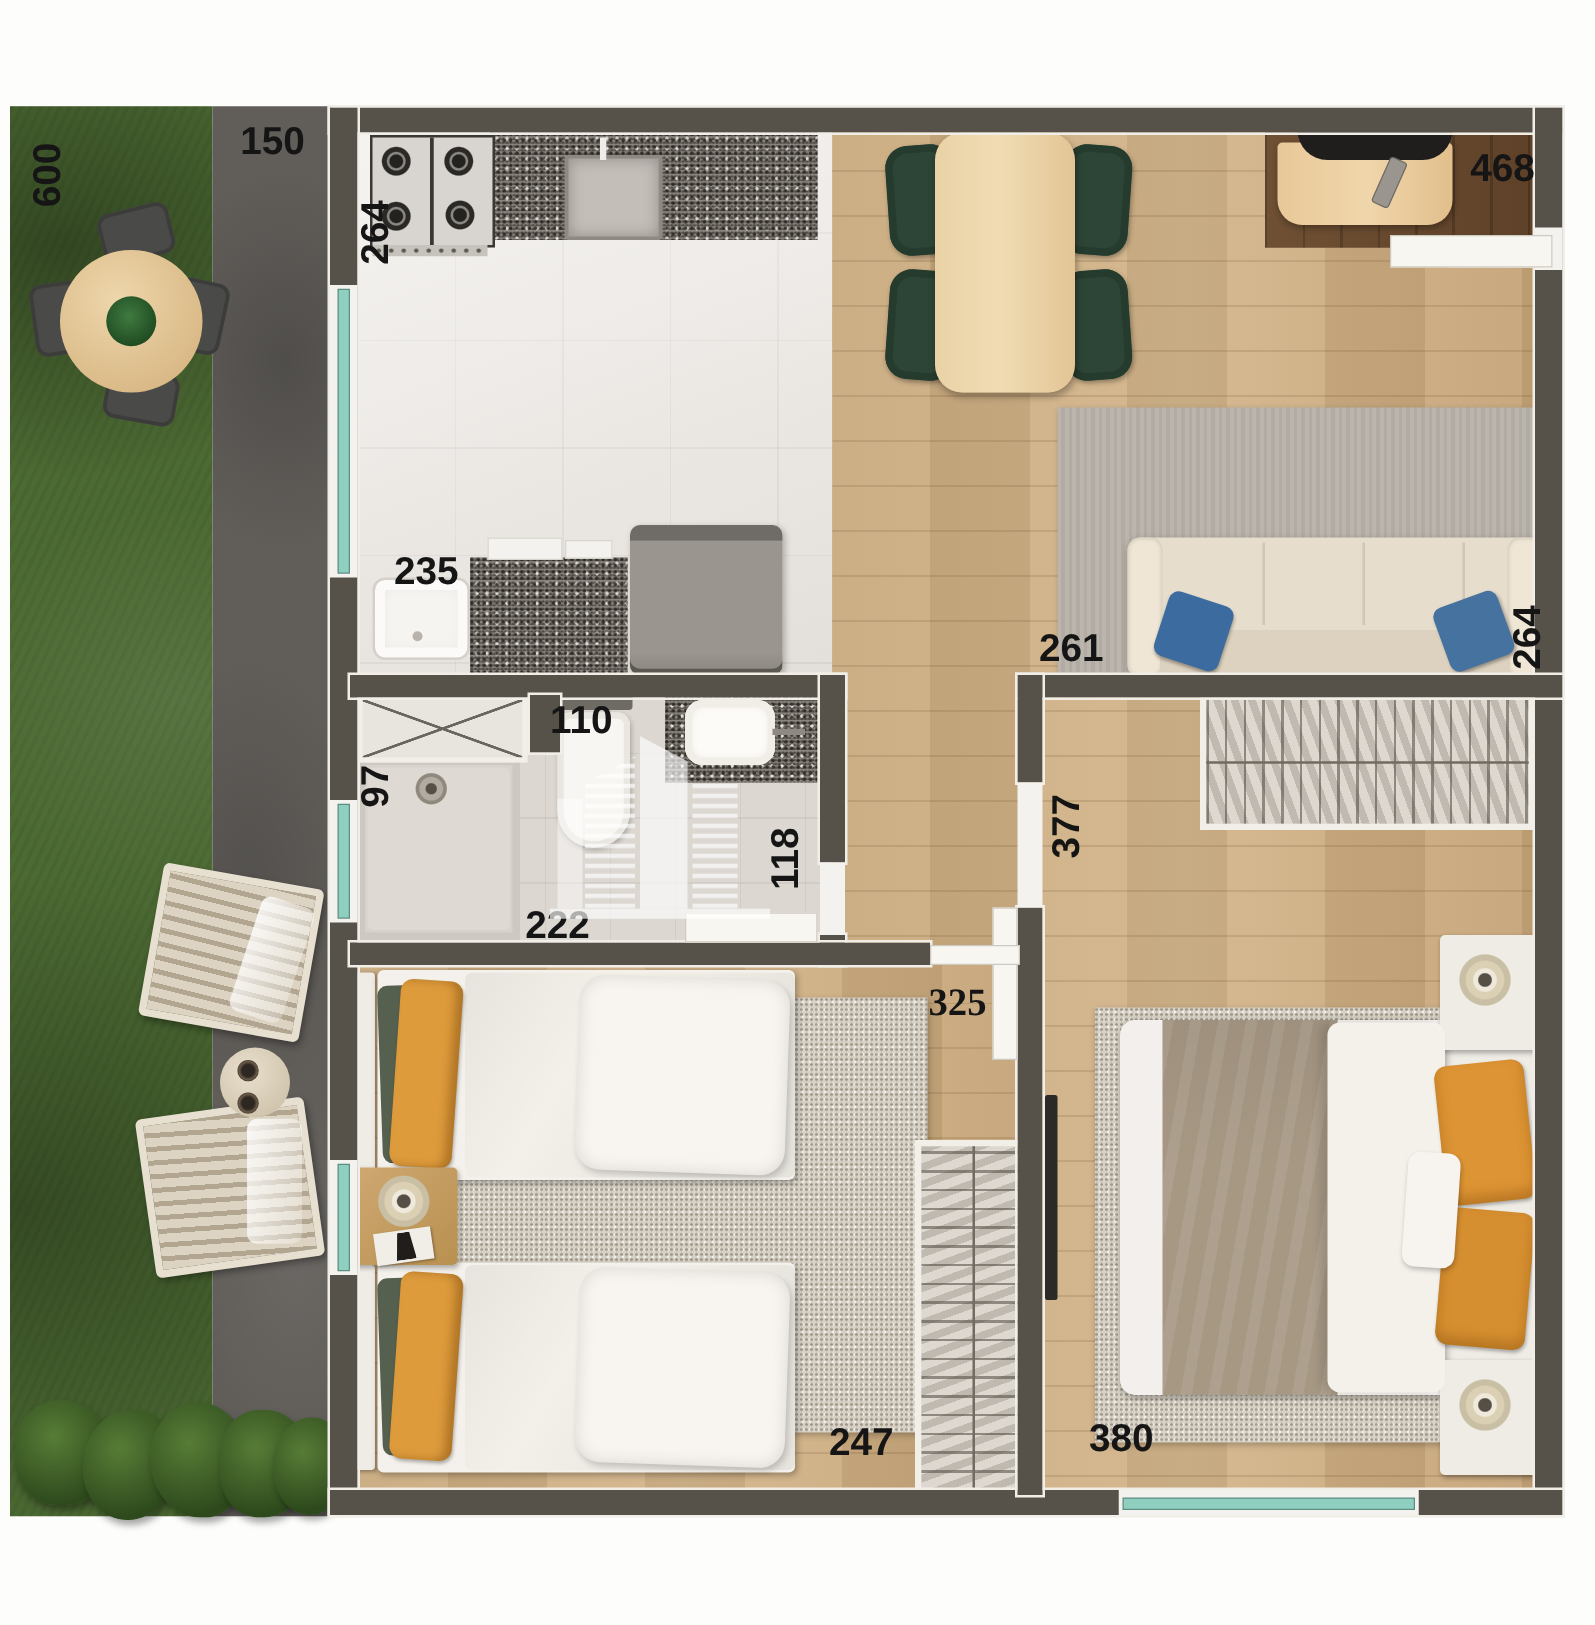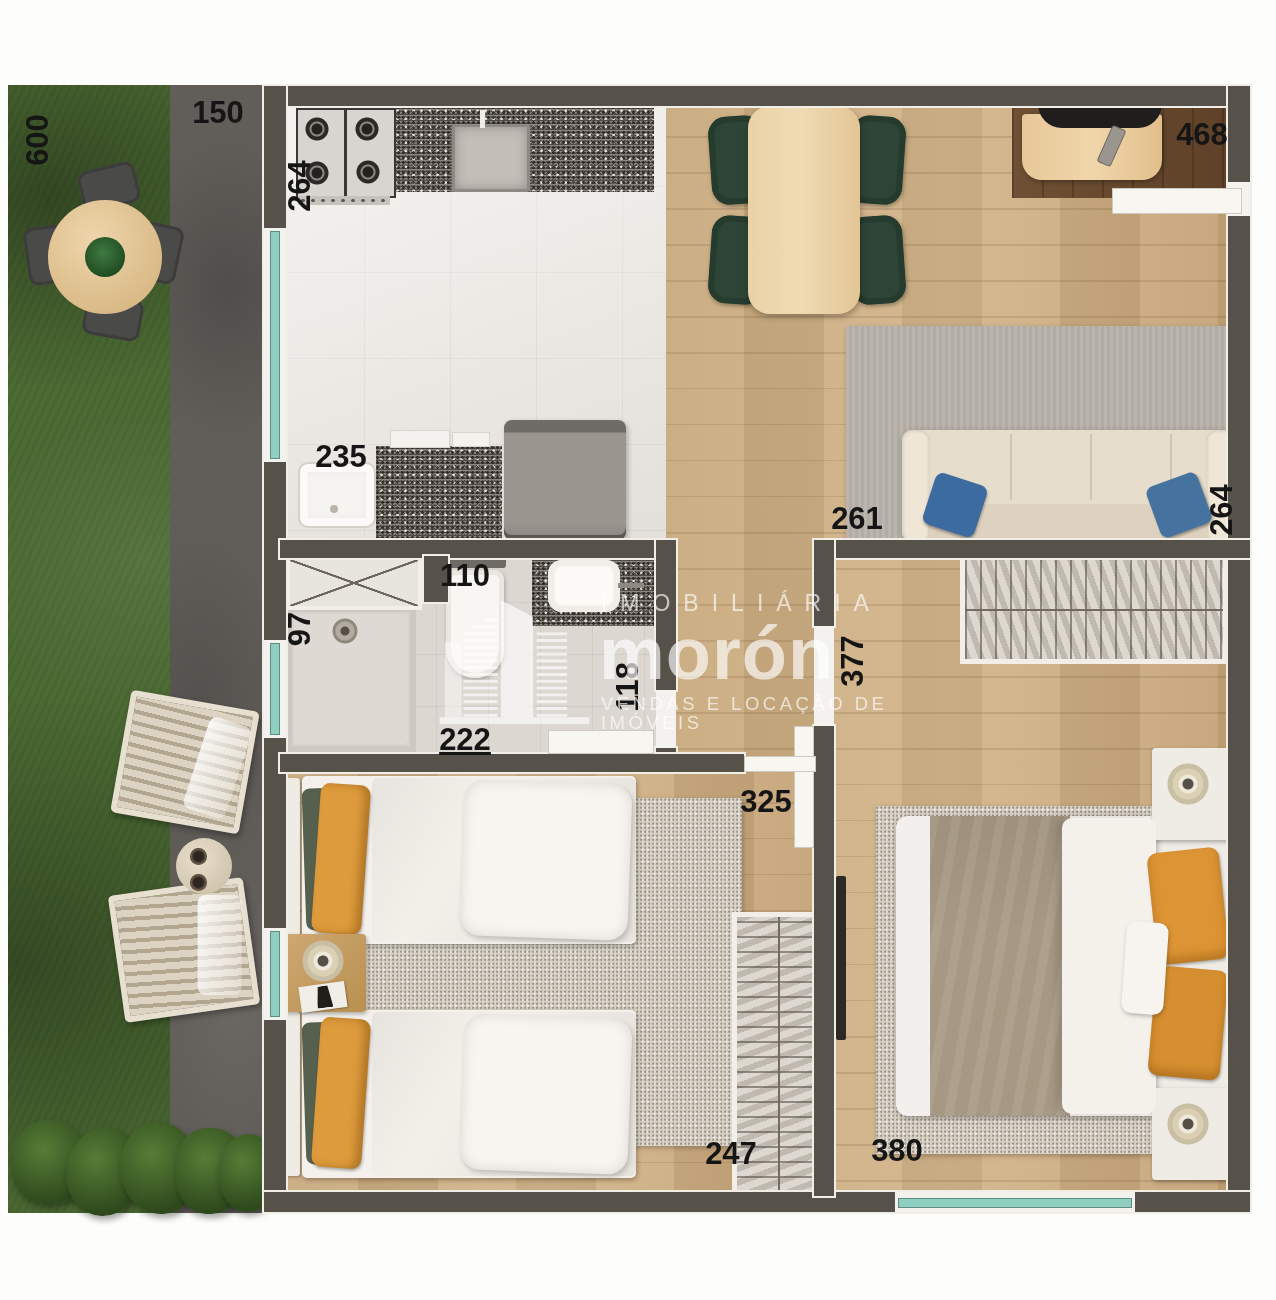--- a/index.html
+++ b/index.html
@@ -346,44 +346,39 @@
   <div class="abs gap" style="left:814px;top:626px;width:20px;height:100px;"></div>
   <div class="abs leaf" style="left:794px;top:726px;width:18px;height:120px;"></div>
   <div class="abs leaf" style="left:744px;top:756px;width:70px;height:14px;"></div>
 
   <div class="dim v" style="left:38px;top:140px;">600</div>
   <div class="dim" style="left:218px;top:113px;">150</div>
   <div class="dim v" style="left:300px;top:186px;">264</div>
   <div class="dim" style="left:341px;top:445px;margin-top:12px;">235</div>
   <div class="dim v" style="left:300px;top:629px;">97</div>
   <div class="dim" style="left:465px;top:576px;">110</div>
-  <div class="dim" style="left:465px;top:740px;text-decoration:underline;">222</div>
+  <div class="dim" style="left:446px;top:740px;">222</div>
   <div class="dim v" style="left:628px;top:687px;">118</div>
   <div class="dim" style="left:1202px;top:135px;">468</div>
   <div class="dim" style="left:857px;top:519px;">261</div>
   <div class="dim v" style="left:1222px;top:510px;">264</div>
   <div class="dim v" style="left:853px;top:661px;">377</div>
-  <div class="dim" style="left:766px;top:802px;">325</div>
-  <div class="dim" style="left:689px;top:1154px;margin-left:42px;">247</div>
+  <div class="dim" style="left:766px;top:802px;font-family:Liberation Serif, serif;">325</div>
+  <div class="dim" style="left:689px;top:1154px;">247</div>
   <div class="dim" style="left:897px;top:1151px;">380</div>
 
   <div class="abs wm">
     <svg width="180" height="150" viewBox="0 0 180 150">
       <defs>
         <pattern id="st" width="6" height="8" patternUnits="userSpaceOnUse">
           <rect width="6" height="8" fill="rgba(255,255,255,0)"></rect>
           <rect y="0" width="6" height="3.5" fill="rgba(255,255,255,.66)"></rect>
         </pattern>
       </defs>
       <polygon points="30,40 70,18 70,140 30,140" fill="url(#st)"></polygon>
       <polygon points="74,2 112,22 112,140 74,140" fill="rgba(255,255,255,.66)"></polygon>
       <polygon points="116,40 152,40 152,140 116,140" fill="url(#st)"></polygon>
       <rect x="8" y="52" width="20" height="88" fill="rgba(255,255,255,.45)"></rect>
       <rect x="2" y="140" width="176" height="8" fill="rgba(255,255,255,.66)"></rect>
     </svg>
-    <div class="txt">
-      <div class="l1">IMOBILIÁRIA</div>
-      <div class="brand">morón</div>
-      <div class="l2">VENDAS E LOCAÇÃO DE IMÓVEIS</div>
-    </div>
   </div>
 
 </div>
 
 </body></html>

